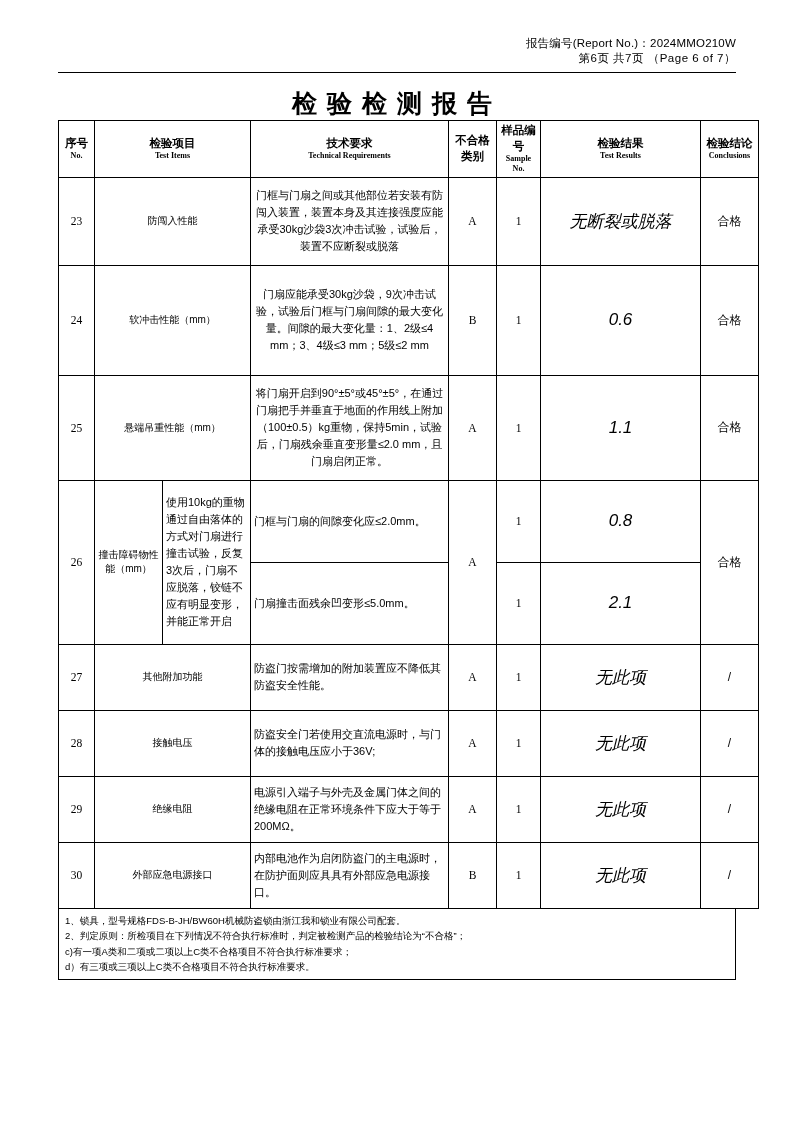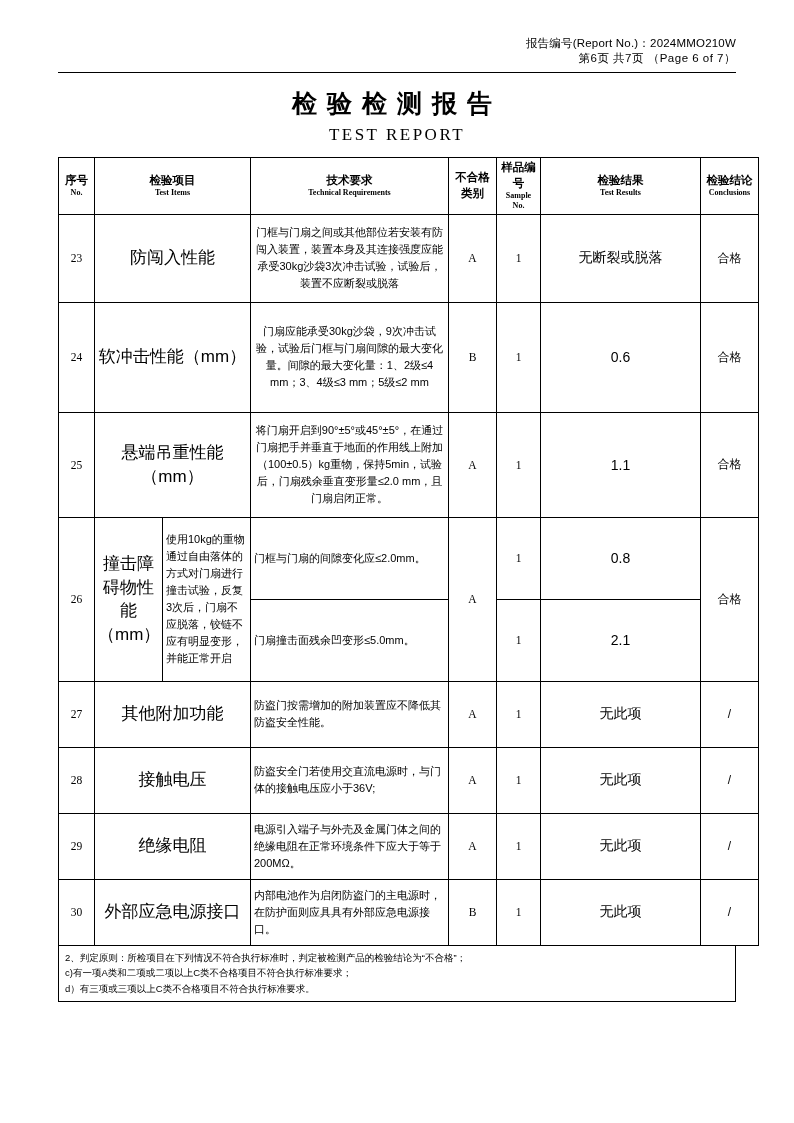--- a/index.html
+++ b/index.html
@@ -80,39 +80,40 @@
     font-size: 8px;
     display: block;
     line-height: 1.3;
     font-family: "Liberation Serif", serif;
   }
   td.num {
     font-size: 11.5px;
     font-family: "Liberation Serif", serif;
   }
   td.item {
-    font-size: 17px;
+    font-size: 10px;
     line-height: 1.4;
   }
   td.req {
     font-size: 11px;
     line-height: 1.55;
     text-align: center;
     padding: 6px 6px;
     margin-left: 18px;
   }
   td.req.left {
     text-align: left;
   }
   td.cls, td.sample {
     font-size: 11.5px;
     font-family: "Liberation Serif", serif;
   }
   td.result {
-    font-size: 14px;
+    font-size: 17px;
+    font-style: italic;
   }
   td.concl {
     font-size: 12px;
   }
   
   .notes {
     border: 1px solid #000;
     border-top: none;
     font-size: 9.5px;
     line-height: 1.62;
@@ -127,21 +128,20 @@
 
 <div class="page">
 
   <div class="header-row">
     <div class="header-left">报告编号(Report No.)：2024MMO210W</div>
     <div class="header-right">第6页 共7页 （Page 6 of 7）</div>
   </div>
   <div class="header-rule"></div>
 
   <div class="title-cn">检验检测报告</div>
-  <div class="title-en">TEST REPORT</div>
 
   <table class="rep">
     <colgroup>
       <col style="width:36px">
       <col style="width:68px">
       <col style="width:88px">
       <col style="width:198px">
       <col style="width:48px">
       <col style="width:44px">
       <col style="width:160px">
@@ -262,18 +262,19 @@
         <td class="req left">内部电池作为启闭防盗门的主电源时，在防护面则应具具有外部应急电源接口。</td>
         <td class="cls">B</td>
         <td class="sample">1</td>
         <td class="result">无此项</td>
         <td class="concl">/</td>
       </tr>
     </tbody>
   </table>
 
   <div class="notes">
+    <div>1、锁具，型号规格FDS-B-JH/BW60H机械防盗锁由浙江我和锁业有限公司配套。</div>
     <div>2、判定原则：所检项目在下列情况不符合执行标准时，判定被检测产品的检验结论为“不合格”；</div>
     <div>c)有一项A类和二项或二项以上C类不合格项目不符合执行标准要求；</div>
     <div>d）有三项或三项以上C类不合格项目不符合执行标准要求。</div>
   </div>
 
 </div>
 
 </body></html>

